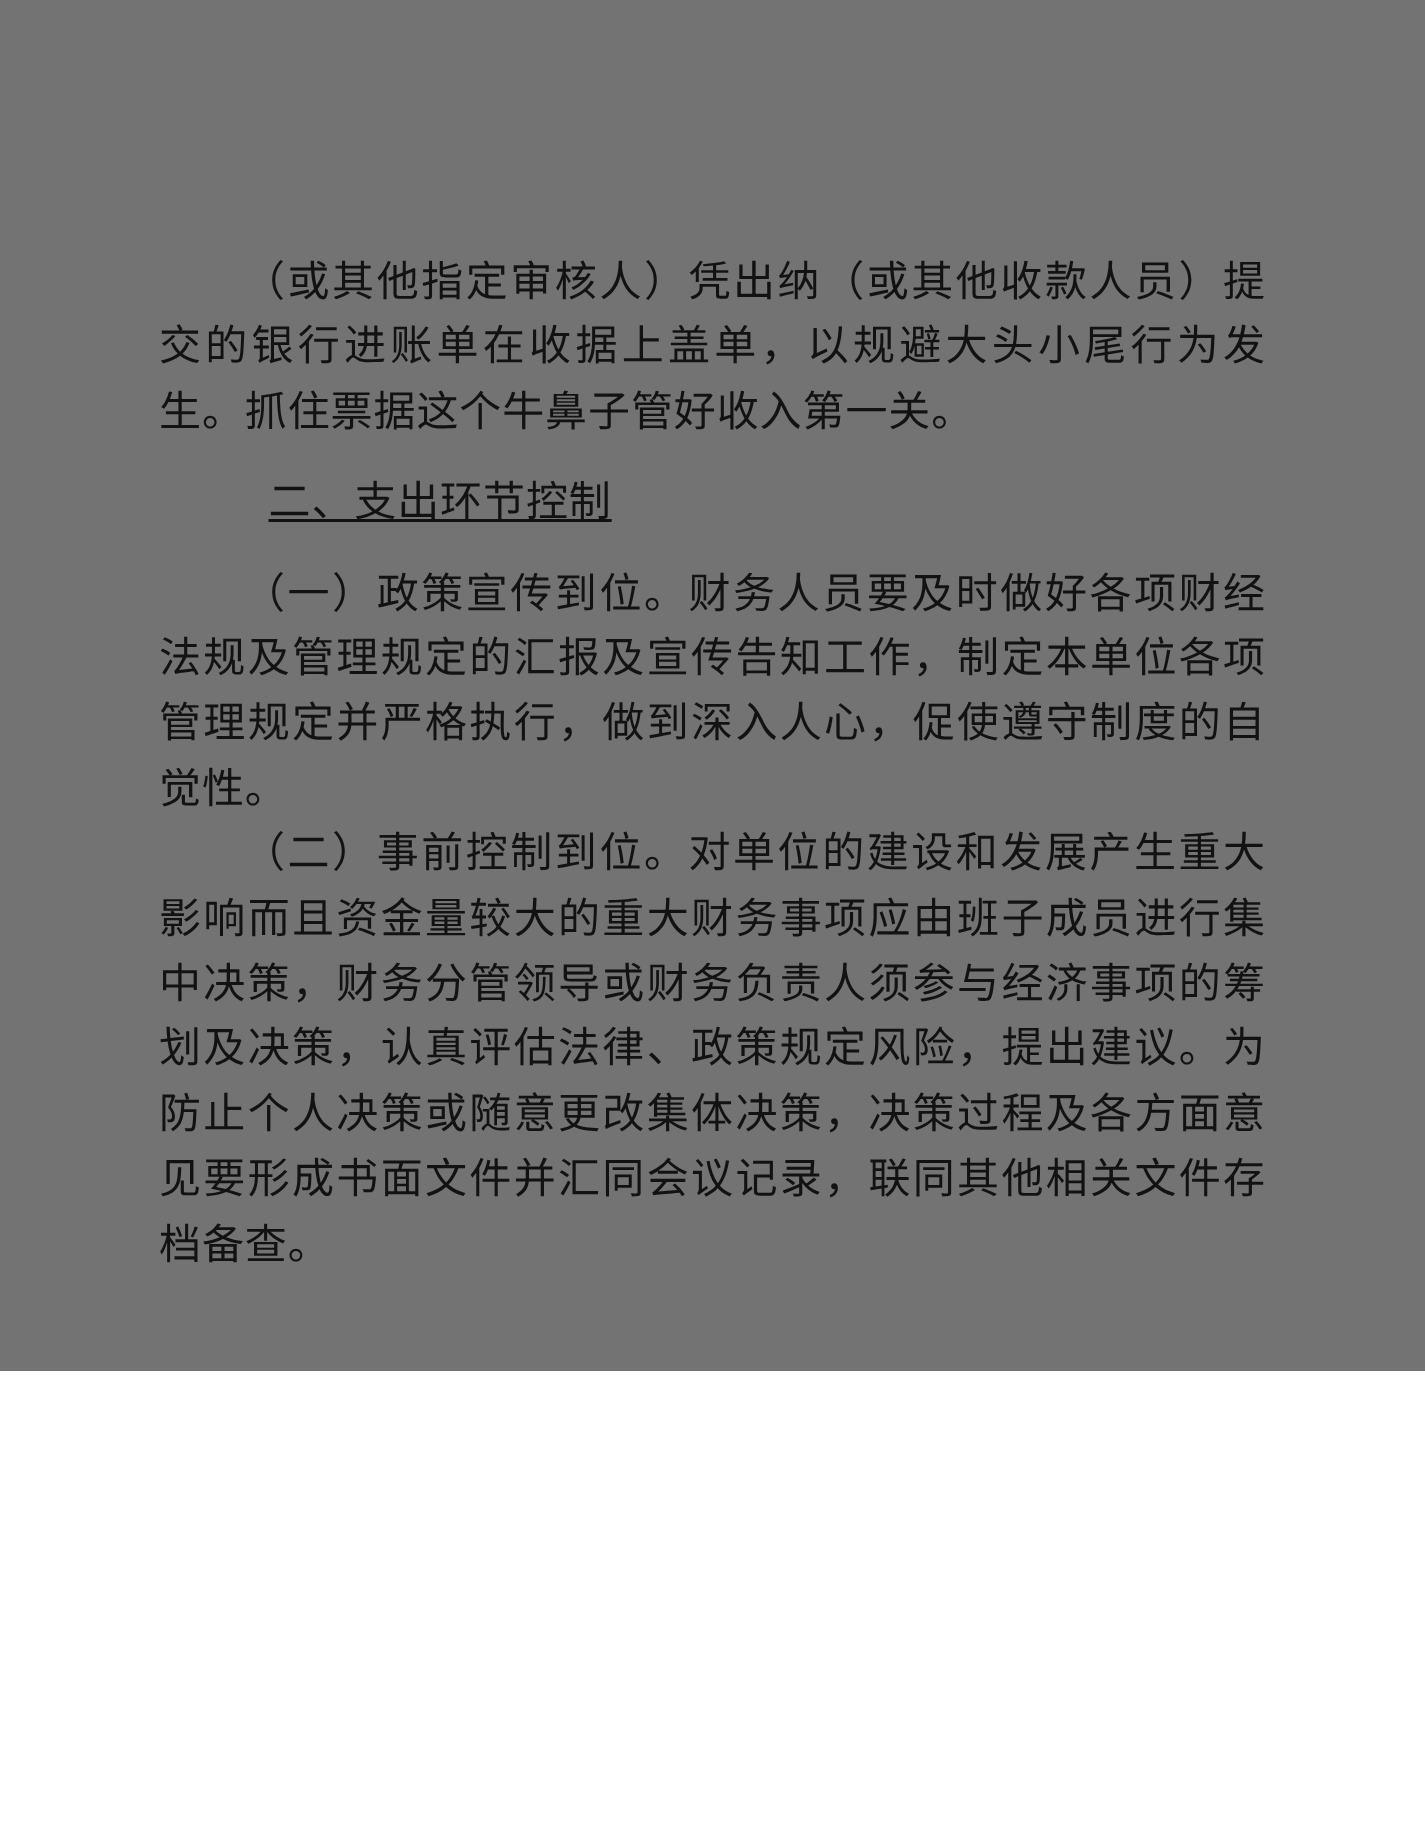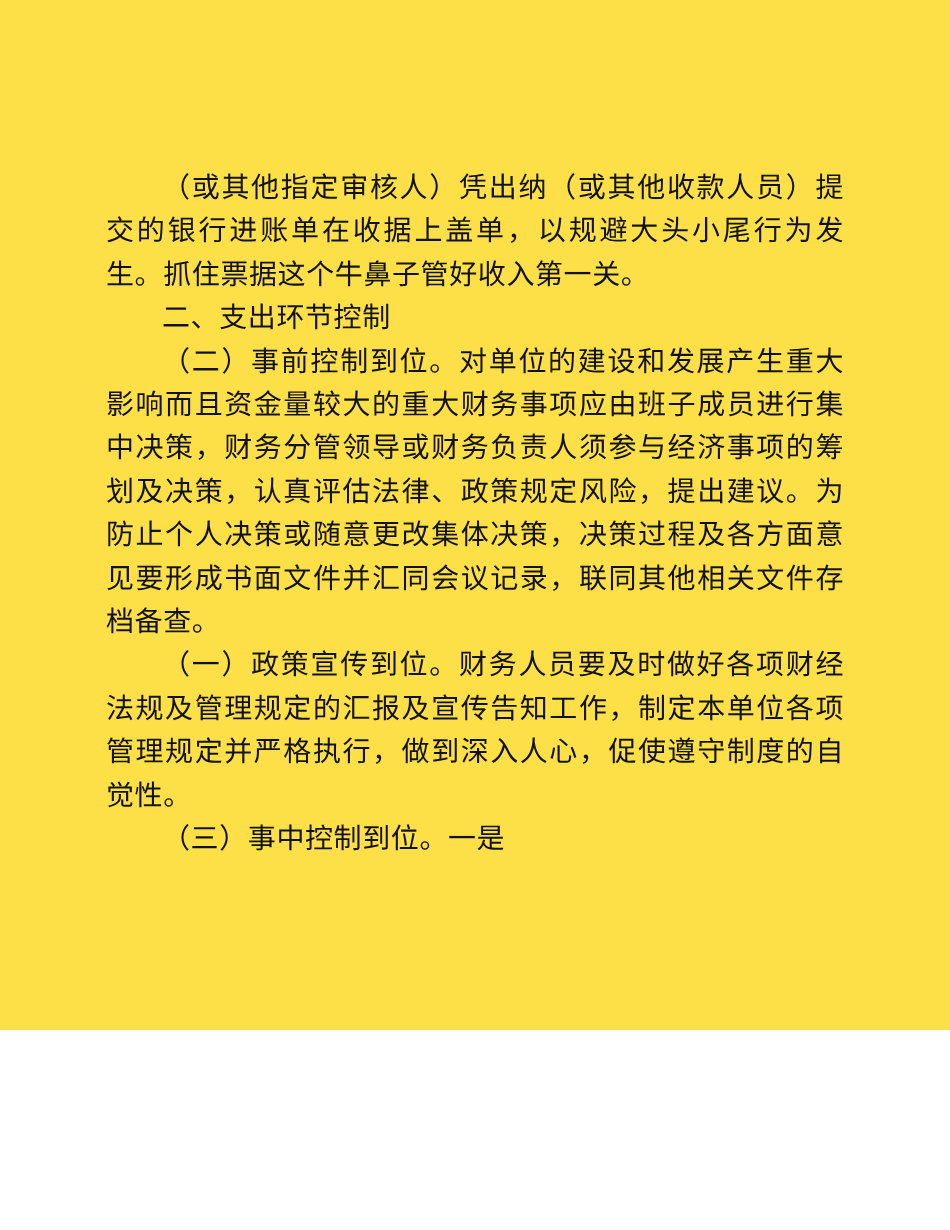--- a/index.html
+++ b/index.html
@@ -13,22 +13,22 @@
     height: 1230px;
     overflow: hidden;
     font-family: "DejaVu Sans", "Liberation Sans", sans-serif;
     color: #000000;
     -webkit-font-smoothing: antialiased;
   }
 
   .page {
     position: relative;
     width: 950px;
-    height: 1030px;
-    background: #fde047;
+    height: 914px;
+    background: #737373;
     box-sizing: border-box;
   }
 
   
   .doc-body {
     position: absolute;
     left: 106px;
     top: 166px;
     width: 738px;
   }
@@ -49,43 +49,43 @@
   .para.indent {
     text-indent: 2em;
   }
 
   
   .para.cont {
     text-indent: 2em;
   }
 
   .heading {
-    margin: 0;
+    margin: 17px;
     font-size: 28px;
     line-height: 43.4px;
     letter-spacing: 0.6px;
     text-indent: 2em;
     font-weight: 400;
     color: #121212;
+    text-decoration: underline;
   }
 </style>
 </head>
 <body>
 
 <div class="page">
 
   <div class="doc-body">
 
     <p class="para cont">（或其他指定审核人）凭出纳（或其他收款人员）提交的银行进账单在收据上盖单，以规避大头小尾行为发生。抓住票据这个牛鼻子管好收入第一关。</p>
 
 
     <p class="heading">二、支出环节控制</p>
 
 
+    <p class="para indent">（一）政策宣传到位。财务人员要及时做好各项财经法规及管理规定的汇报及宣传告知工作，制定本单位各项管理规定并严格执行，做到深入人心，促使遵守制度的自觉性。</p>
+
     <p class="para indent">（二）事前控制到位。对单位的建设和发展产生重大影响而且资金量较大的重大财务事项应由班子成员进行集中决策，财务分管领导或财务负责人须参与经济事项的筹划及决策，认真评估法律、政策规定风险，提出建议。为防止个人决策或随意更改集体决策，决策过程及各方面意见要形成书面文件并汇同会议记录，联同其他相关文件存档备查。</p>
 
-    <p class="para indent">（一）政策宣传到位。财务人员要及时做好各项财经法规及管理规定的汇报及宣传告知工作，制定本单位各项管理规定并严格执行，做到深入人心，促使遵守制度的自觉性。</p>
-
-    <p class="para indent">（三）事中控制到位。一是</p>
 
   </div>
 
 </div>
 
 </body></html>

